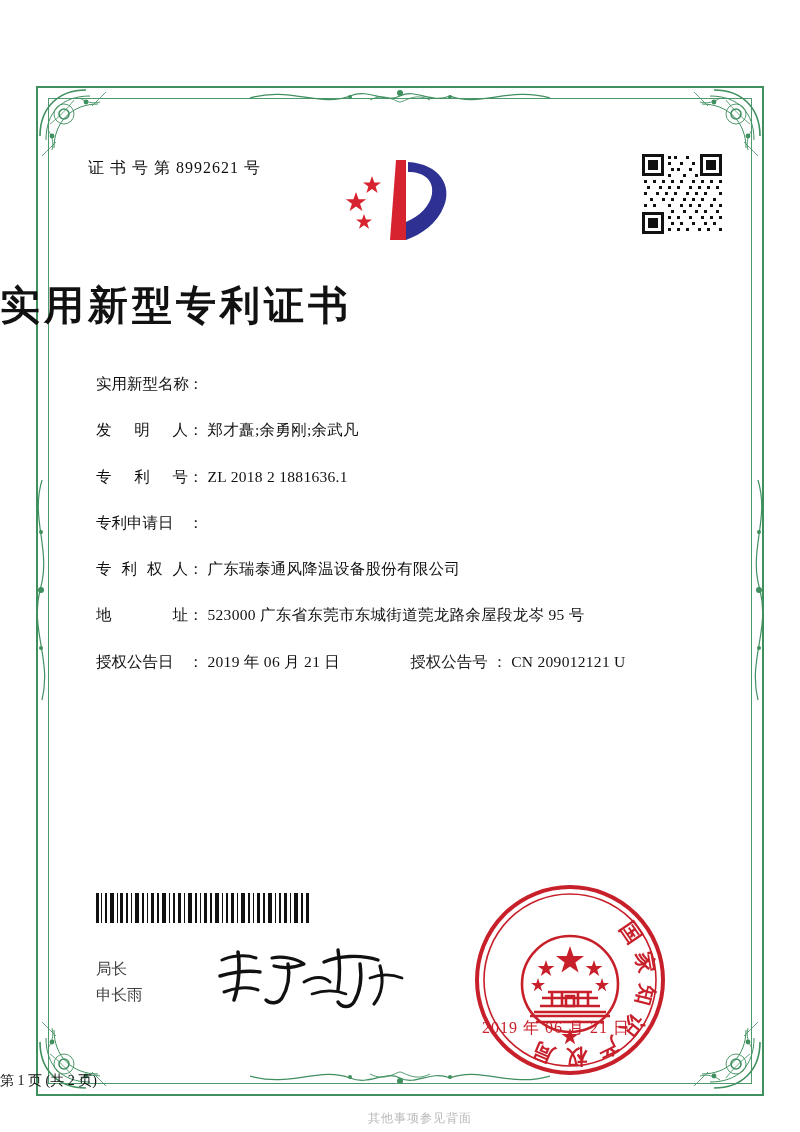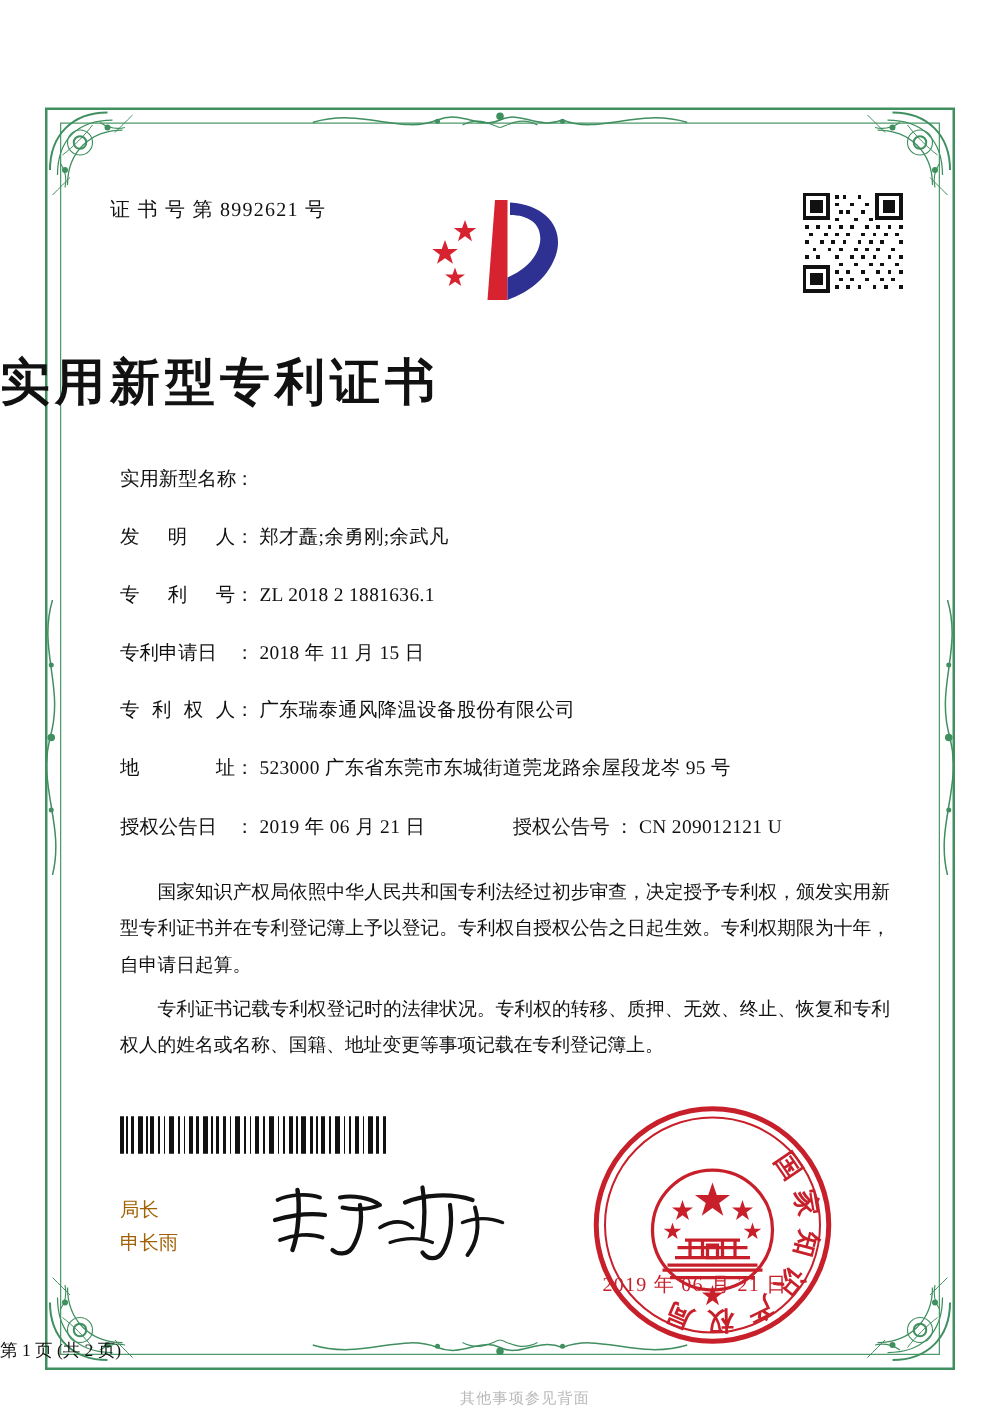--- a/index.html
+++ b/index.html
@@ -169,21 +169,21 @@
     height: 30px;
   }
 
   
   .sig-label {
     position: absolute;
     left: 96px;
     top: 956px;
     font-size: 15.5px;
     line-height: 1.7;
-    color: #a16207;
+    color: #404040;
   }
   .sig-script {
     position: absolute;
     left: 212px;
     top: 942px;
     width: 210px;
     height: 70px;
   }
 
   
@@ -462,21 +462,20 @@
 
     <div class="field-row">
       <span class="field-label spread">专利号</span>
       <span class="field-colon">：</span>
       <span class="field-value">ZL 2018 2 1881636.1</span>
     </div>
 
     <div class="field-row">
       <span class="field-label">专利申请日</span>
       <span class="field-colon">：</span>
-      <span class="field-value">2018 年 11 月 15 日</span>
     </div>
 
     <div class="field-row">
       <span class="field-label spread">专利权人</span>
       <span class="field-colon">：</span>
       <span class="field-value">广东瑞泰通风降温设备股份有限公司</span>
     </div>
 
     <div class="field-row">
       <span class="field-label spread">地址</span>
@@ -489,24 +488,20 @@
       <span class="field-colon">：</span>
       <span class="field-value">2019 年 06 月 21 日</span>
       <span class="sep"></span>
       <span class="label2">授权公告号</span>
       <span class="field-colon">：</span>
       <span class="field-value">CN 209012121 U</span>
     </div>
 
   </div>
 
-  <div class="paragraphs">
-    <p>国家知识产权局依照中华人民共和国专利法经过初步审查，决定授予专利权，颁发实用新型专利证书并在专利登记簿上予以登记。专利权自授权公告之日起生效。专利权期限为十年，自申请日起算。</p>
-    <p>专利证书记载专利权登记时的法律状况。专利权的转移、质押、无效、终止、恢复和专利权人的姓名或名称、国籍、地址变更等事项记载在专利登记簿上。</p>
-  </div>
 
   <div class="barcode">
     <svg viewBox="0 0 216 30" width="216" height="30" shape-rendering="crispEdges">
       <rect width="216" height="30" fill="#ffffff"></rect>
       <g fill="#111111">
         <rect x="0" y="0" width="3" height="30"></rect>
           <rect x="5" y="0" width="1" height="30"></rect>
         <rect x="9" y="0" width="2" height="30"></rect>
           <rect x="14" y="0" width="4" height="30"></rect>
         <rect x="21" y="0" width="1" height="30"></rect>

